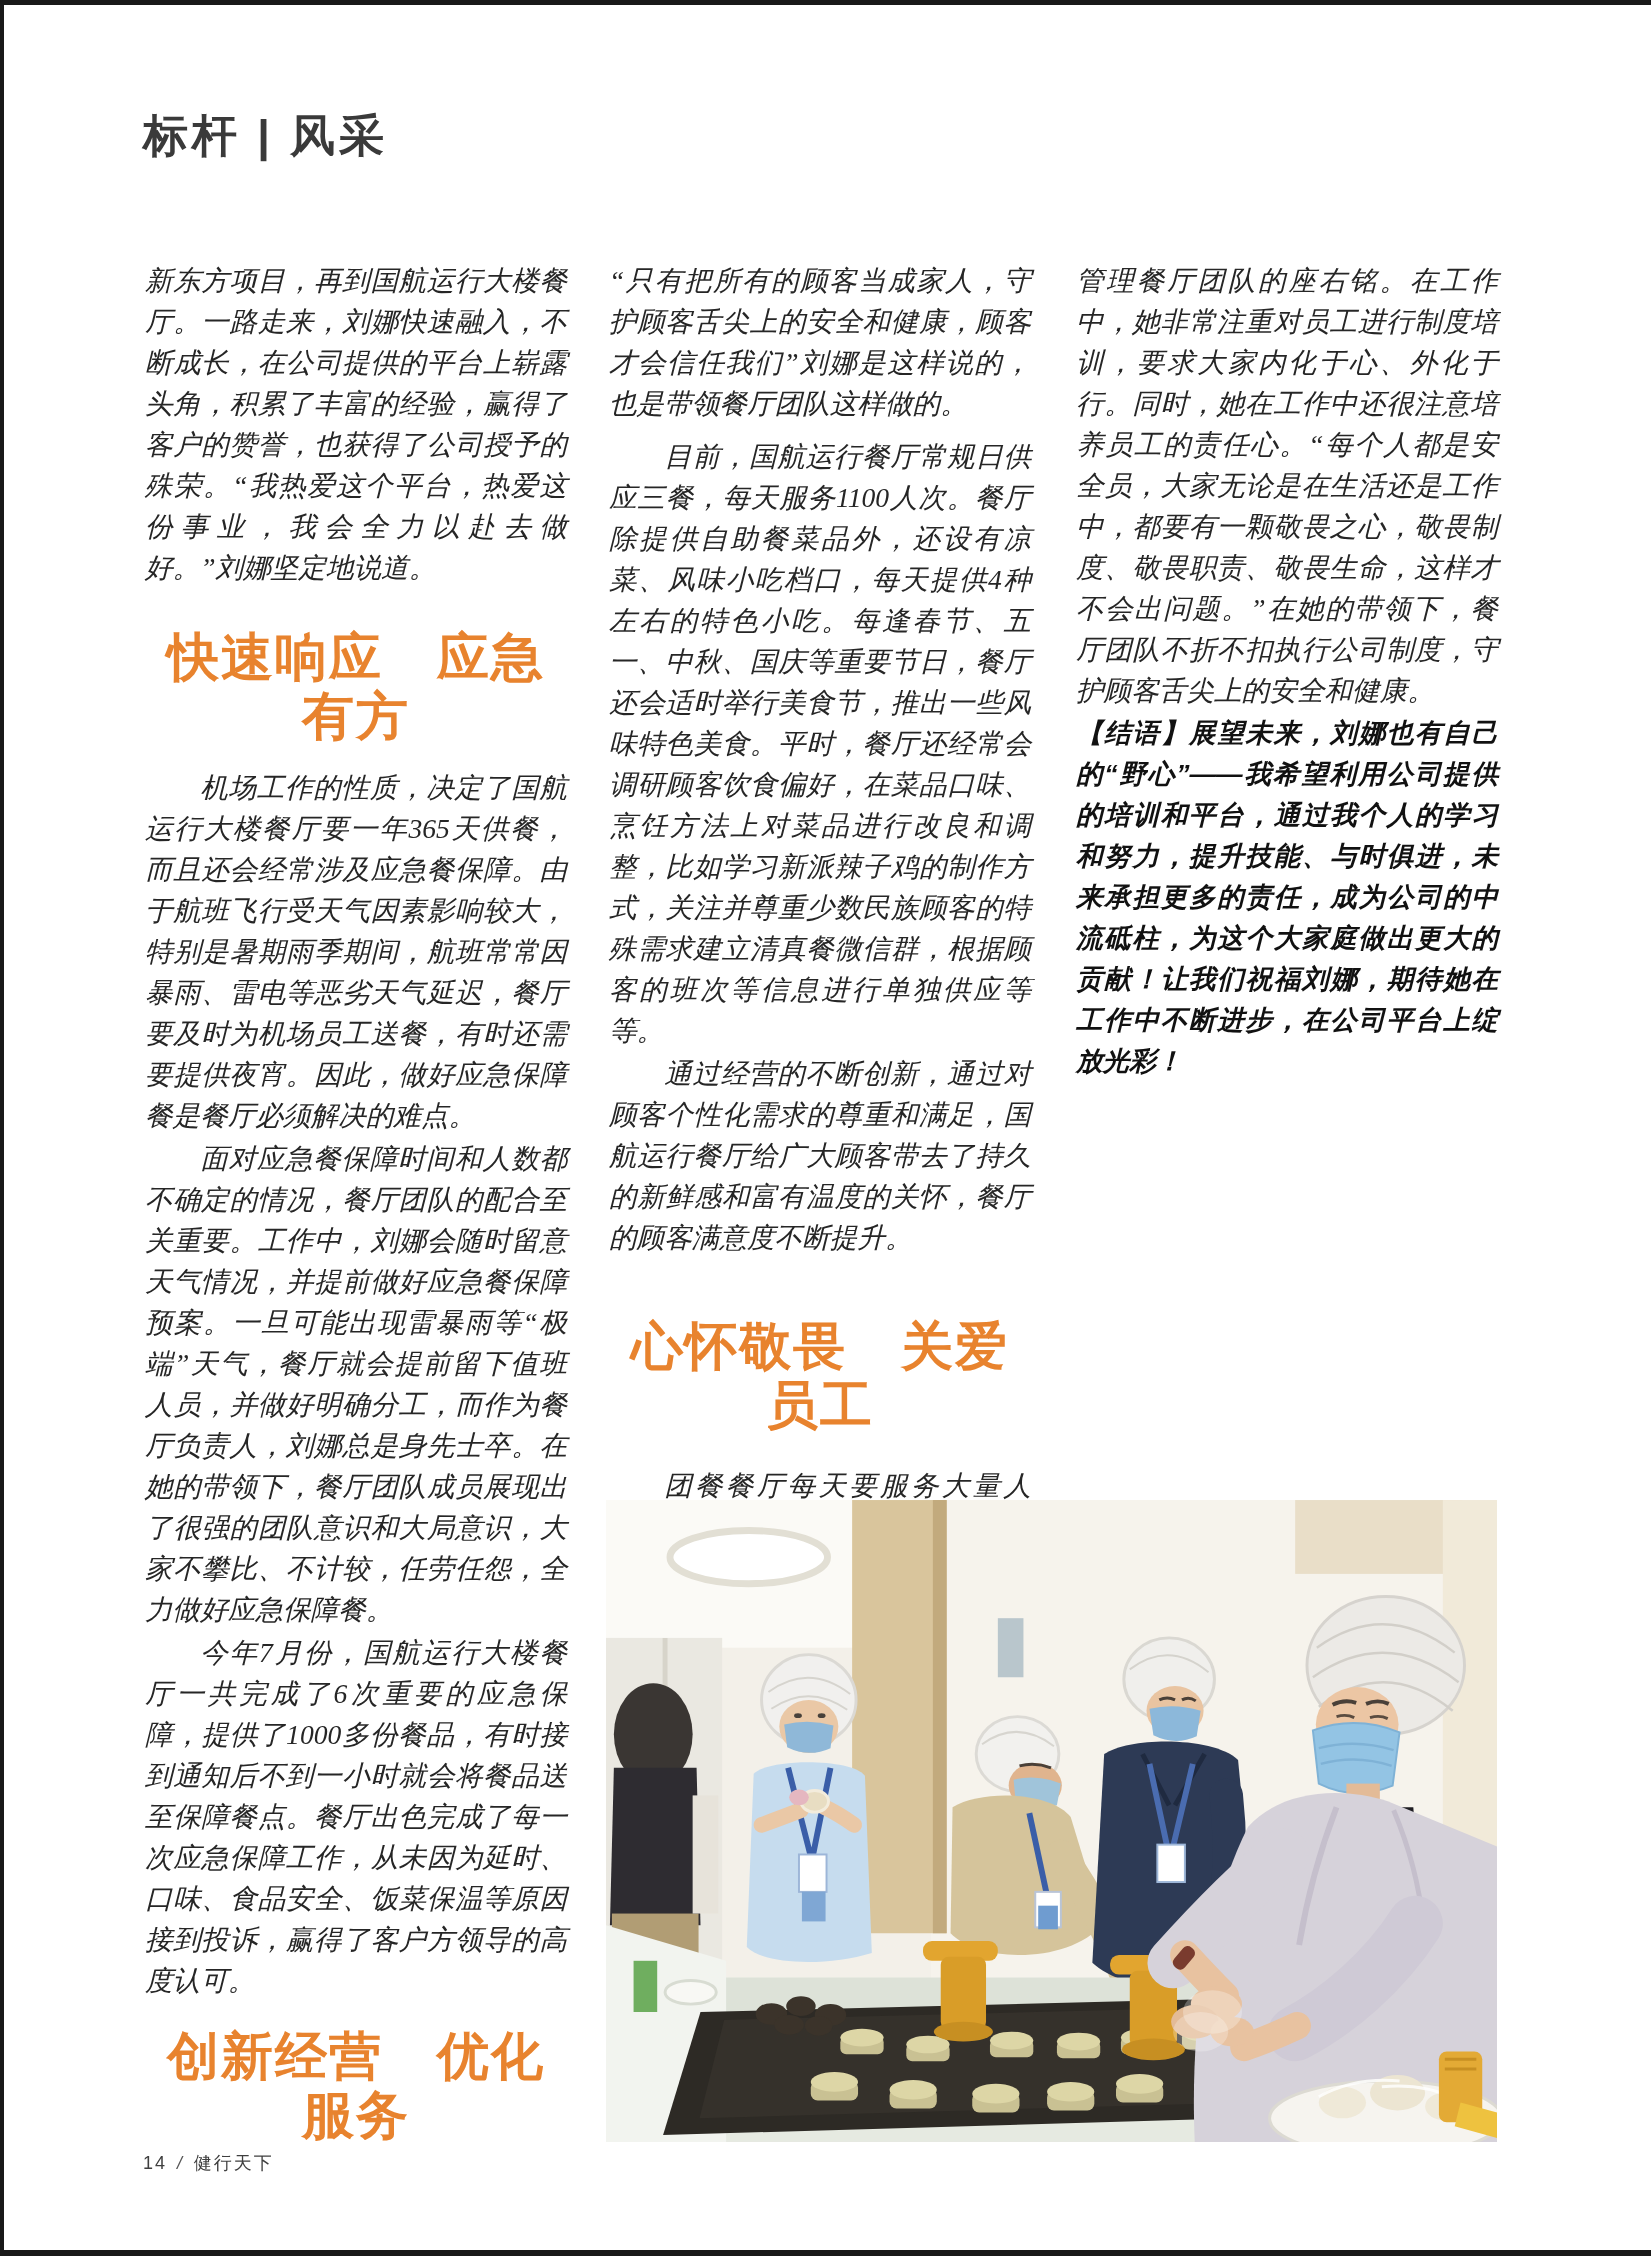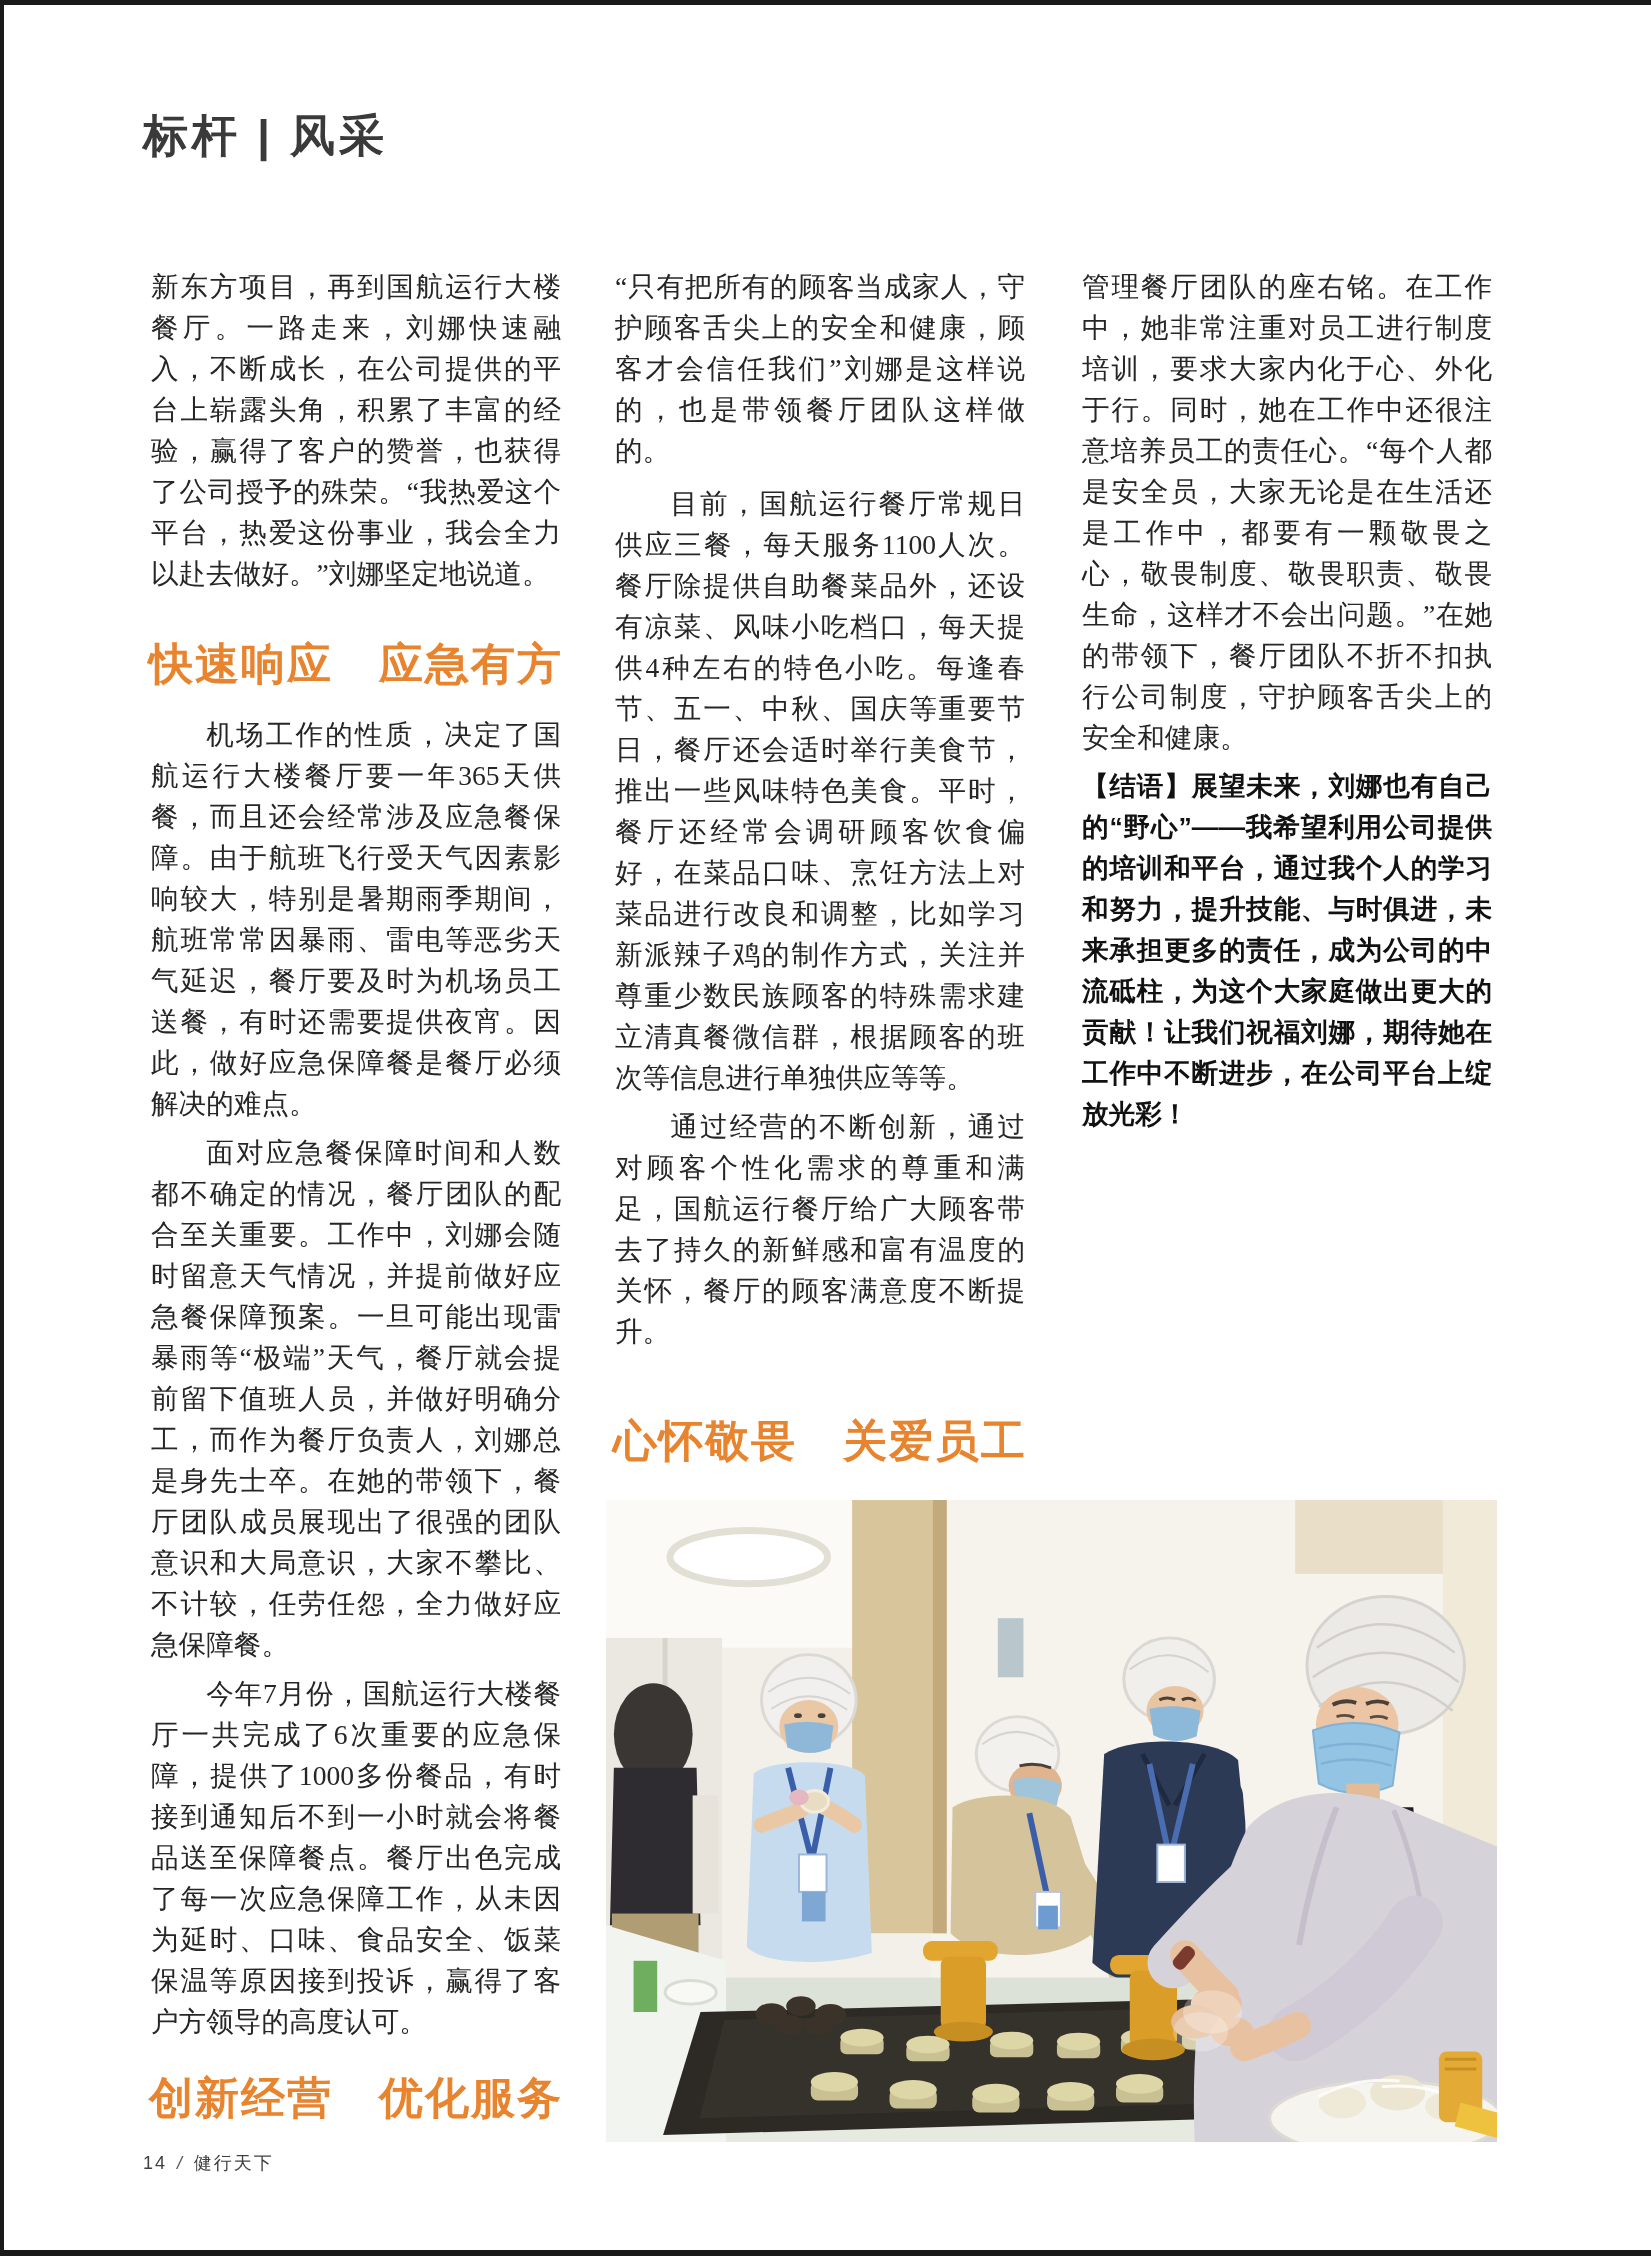--- a/index.html
+++ b/index.html
@@ -19,29 +19,29 @@
     position:absolute;left:143px;top:106px;
     font-family:"Liberation Sans","DejaVu Sans",sans-serif;
     font-size:45px;font-weight:600;color:#3a3a3a;letter-spacing:3.9px;
   }
 
   .col{
     position:absolute;top:258px;width:426px;
     font-size:27.6px;line-height:41px;color:#262626;
     text-align:justify;
   }
-  .col p{margin:8px;}
+  .col p{margin:2px;font-style:italic;}
   .col p.ind{text-indent:2em;}
   .col1{left:143px;}
   .col2{left:607px;}
   .col3{left:1074px;}
 
   .sec-heading{
     font-family:"Liberation Sans","DejaVu Sans",sans-serif;
-    font-weight:bold;font-size:44px;line-height:59px;
+    font-weight:bold;font-size:52px;line-height:59px;
     color:#E8832E;text-align:center;letter-spacing:2px;
     text-indent:0;
   }
   .col1 .h1{margin-top:40px;}
   .col1 .p2{margin-top:20.7px;}
   .col1 .h2{margin-top:26.6px;}
   .col1 .p5{margin-top:20.7px;}
   .col2 .p2{margin-top:11.8px;}
   .col2 .h1{margin-top:59px;}
   .col2 .p4{margin-top:30.5px;}

